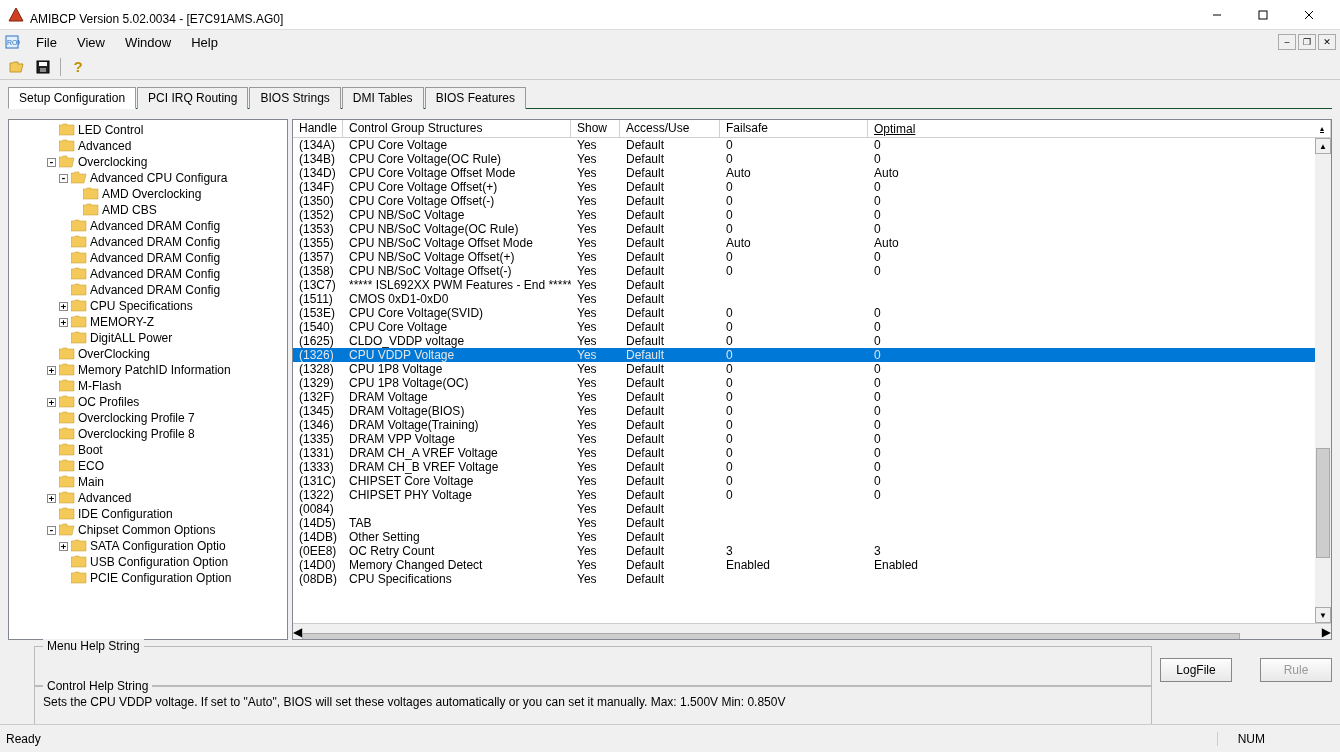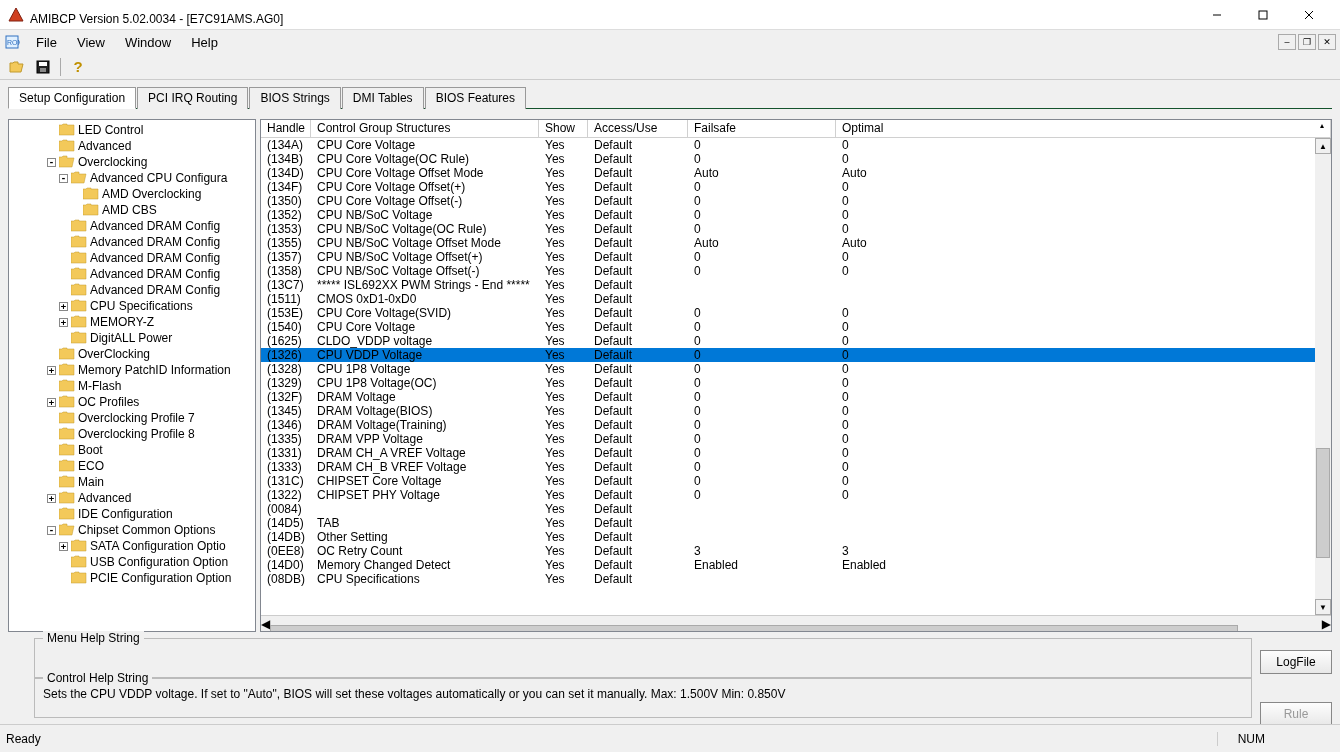--- a/index.html
+++ b/index.html
@@ -29,57 +29,57 @@
 
 
 .tabs { display: flex; border-bottom: 1px solid #14532d; margin-bottom: 10px; }
 .tab { padding: 3px 10px; border: 1px solid #999; border-bottom: none; background: #f0f0f0; margin-right: 1px; cursor: pointer; font-size: 12px; position: relative; top: 1px; }
 .tab.active { background: #fff; border-bottom: 1px solid #fff; }
 
 
 .content { display: flex; flex: 1; gap: 4px; min-height: 0; }
 
 
-.tree-container { width: 248px; background: #fff; border: 1px solid #828790; overflow: auto; position: relative; }
+.tree-container { width: 280px; background: #fff; border: 1px solid #828790; overflow: auto; position: relative; }
 .tree { padding: 2px; min-width: 280px; }
 .tree-item { display: flex; align-items: center; height: 16px; white-space: nowrap; cursor: pointer; }
 .tree-toggle { width: 9px; height: 9px; border: 1px solid #888; display: flex; align-items: center; justify-content: center; font-size: 9px; line-height: 1; margin-right: 3px; cursor: pointer; font-family: monospace; background: #fff; font-weight: bold; }
 .tree-spacer { width: 12px; display: inline-block; }
 .folder { width: 16px; height: 14px; margin-right: 3px; }
 .tree-label { font-size: 12px; }
 
 
 .table-container { flex: 1; background: #fff; border: 1px solid #828790; overflow: hidden; display: flex; flex-direction: column; position: relative; }
 .table-header { display: flex; background: #fff; border-bottom: 1px solid #d0d0d0; height: 18px; flex-shrink: 0; }
 .th { padding: 1px 6px; border-right: 1px solid #d0d0d0; font-size: 12px; overflow: hidden; white-space: nowrap; }
-.th.last { flex: 1; display:flex; justify-content: space-between; align-items:flex-start; }
+.th.last { flex: 1; display:flex; justify-content: space-between; align-items:center;text-decoration:underline; }
 .table-body { flex: 1; overflow: hidden; }
 .tr { display: flex; height: 14px; font-size: 12px; }
-.tr.selected { background: #0078d7; color: #000000; }
+.tr.selected { background: #0078d7; color: #e5e5e5; }
 .tr.selected .td { border-right: 1px solid #0078d7; }
 .td { padding: 0 6px; overflow: hidden; white-space: nowrap; }
 .col-handle { width: 50px; }
 .col-struct { width: 228px; padding-left: 6px; }
 .col-show { width: 49px; }
 .col-access { width: 100px; }
 .col-failsafe { width: 148px; }
 .col-optimal { flex: 1; }
 .hscroll-table { height: 16px; background: #f0f0f0; border-top: 1px solid #ccc; display:flex; align-items:center; }
 .vscroll-table { position: absolute; right:0; top:18px; bottom:16px; width:16px; background:#f0f0f0; }
 .vscroll-table .up { width:16px; height:16px; border:1px solid #aaa; display:flex; align-items:center; justify-content:center; font-size:8px; }
 .vscroll-table .down { position:absolute; bottom:0; width:16px; height:16px; border:1px solid #aaa; display:flex; align-items:center; justify-content:center; font-size:8px; }
 .vscroll-table .vthumb { position:absolute; width:14px; left:1px; background:#cdcdcd; border:1px solid #aaa; }
 
 
 .groupboxes { display: flex; gap: 8px; margin-top: 6px; }
 .groupbox-col { display:flex; flex-direction:column; gap:0; flex:1;padding-left:26px; }
 .groupbox { border: 1px solid #bbb; padding: 8px 8px 6px 8px; position: relative; background: #f0f0f0; }
 .groupbox legend, .groupbox .legend { position: absolute; top: -8px; left: 8px; background: #f0f0f0; padding: 0 4px; font-size: 12px; }
 .groupbox .gb-content { min-height: 24px; font-size: 12px; }
-.side-buttons { display: flex; flex-direction: column; gap: 28px; margin-top: 12px; }
+.side-buttons { display: flex; flex-direction: row; gap: 28px; margin-top: 12px; }
 .btn { width: 72px; height: 24px; border: 1px solid #888; background: linear-gradient(#fdfdfd,#e8e8e8); cursor: pointer; font-size: 12px; }
 .btn:disabled { color: #999; }
 
 
 .statusbar { height: 28px; background: #f0f0f0; border-top: 1px solid #ccc; display: flex; align-items: center; padding: 0 6px; font-size: 12px; position: absolute; bottom: 0; left: 0; right: 0; }
 .statusbar .status-right { margin-left: auto; display:flex; gap:8px; align-items:center; }
 .statusbar .pane { border-left: 1px solid #ccc; padding: 0 20px; }
 
 
 .svg-folder-closed { fill: #f3c95a; stroke: #c19a2e; stroke-width:0.5; }
@@ -559,21 +559,21 @@
           <div class="tr">
             <div class="td col-handle">(1358)</div>
             <div class="td col-struct">CPU NB/SoC Voltage Offset(-)</div>
             <div class="td col-show">Yes</div>
             <div class="td col-access">Default</div>
             <div class="td col-failsafe">0</div>
             <div class="td col-optimal">0</div>
           </div>
           <div class="tr">
             <div class="td col-handle">(13C7)</div>
-            <div class="td col-struct">*****  ISL692XX PWM Strings  -  End   *****</div>
+            <div class="td col-struct">*****  ISL692XX PWM Features  -  End   *****</div>
             <div class="td col-show">Yes</div>
             <div class="td col-access">Default</div>
             <div class="td col-failsafe"></div>
             <div class="td col-optimal"></div>
           </div>
           <div class="tr">
             <div class="td col-handle">(1511)</div>
             <div class="td col-struct">CMOS 0xD1-0xD0</div>
             <div class="td col-show">Yes</div>
             <div class="td col-access">Default</div>

